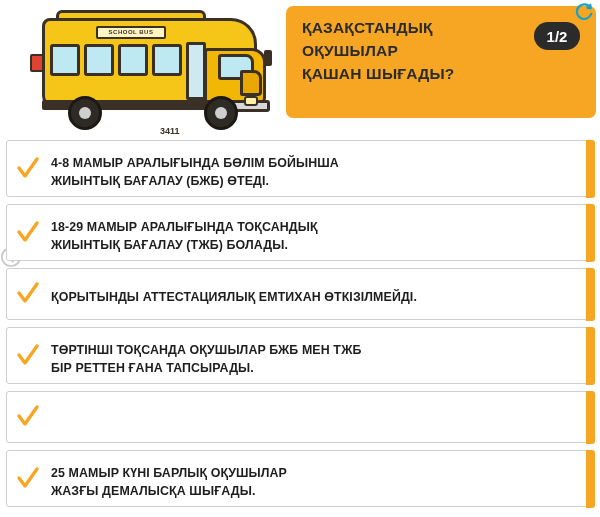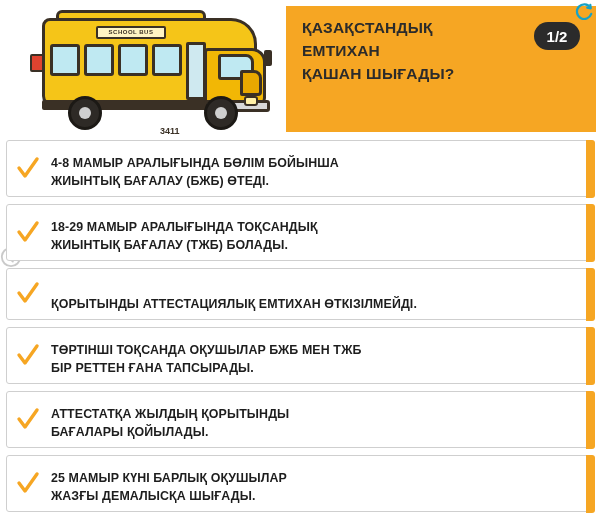--- a/index.html
+++ b/index.html
@@ -210,23 +210,23 @@
     box-sizing: border-box;
     border-radius: 2px;
   }
 
   
   .title-block {
     position: absolute;
     left: 286px;
     top: 6px;
     right: 4px;
-    height: 126px;
+    height: 112px;
     background: #f6a623;
-    border-radius: 0;
+    border-radius: 7px;
     padding: 10px 60px 22px 16px;
     box-sizing: border-box;
   }
   .title-line {
     color: #2b2b2b;
     font-weight: bold;
     font-size: 15.5px;
     line-height: 23px;
     letter-spacing: 0.2px;
     white-space: nowrap;
@@ -274,21 +274,21 @@
     flex-direction: column;
     gap: 7px;
   }
   .row {
     position: relative;
     background: #ffffff;
     border: 1.5px solid #cfcfcf;
     border-radius: 3px;
     min-height: 52px;
     display: flex;
-    align-items: flex-end;
+    align-items: center;
     padding: 14px 10px 6px 44px;
     box-sizing: border-box;
   }
   .row-accent {
     position: absolute;
     right: -1.5px;
     top: -1.5px;
     bottom: -1.5px;
     width: 9px;
     background: #f6a623;
@@ -333,21 +333,21 @@
     <div class="bumper"></div>
     <div class="grille"></div>
     <div class="headlight"></div>
     <div class="mirror"></div>
     <div class="wheel wheel-rear"></div>
     <div class="wheel wheel-front"></div>
   </div>
 
   <div class="title-block">
     <div class="title-line">ҚАЗАҚСТАНДЫҚ</div>
-    <div class="title-line">ЕМТИХАН</div>
+    <div class="title-line">ОҚУШЫЛАР</div>
     <div class="title-line">ҚАШАН ШЫҒАДЫ?</div>
   </div>
 
   <div class="page-badge">1/2</div>
 
   <span class="loop-icon">
     <svg viewBox="0 0 24 24" width="22" height="22" fill="none" stroke="#17a2c6" stroke-width="2.4" stroke-linecap="round">
       <path d="M20 6 A8 8 0 1 0 21 13"></path>
       <path d="M20 3 L20.4 7 L16.6 6.2" stroke-linejoin="round"></path>
     </svg>
@@ -405,22 +405,20 @@
 БІР РЕТТЕН ҒАНА ТАПСЫРАДЫ.</span>
     <span class="row-accent"></span>
   </div>
 
   <div class="row">
     <span class="check">
       <svg viewBox="0 0 26 26" width="26" height="26" fill="none" stroke="#f6a623" stroke-width="3.4" stroke-linecap="round" stroke-linejoin="round">
         <path d="M4 12 L10 20 L22 3"></path>
       </svg>
     </span>
-    <span class="row-text">АТТЕСТАТҚА ЖЫЛДЫҢ ҚОРЫТЫНДЫ
-БАҒАЛАРЫ ҚОЙЫЛАДЫ.</span>
     <span class="row-accent"></span>
   </div>
 
   <div class="row">
     <span class="check">
       <svg viewBox="0 0 26 26" width="26" height="26" fill="none" stroke="#f6a623" stroke-width="3.4" stroke-linecap="round" stroke-linejoin="round">
         <path d="M4 12 L10 20 L22 3"></path>
       </svg>
     </span>
     <span class="row-text">25 МАМЫР КҮНІ БАРЛЫҚ ОҚУШЫЛАР

